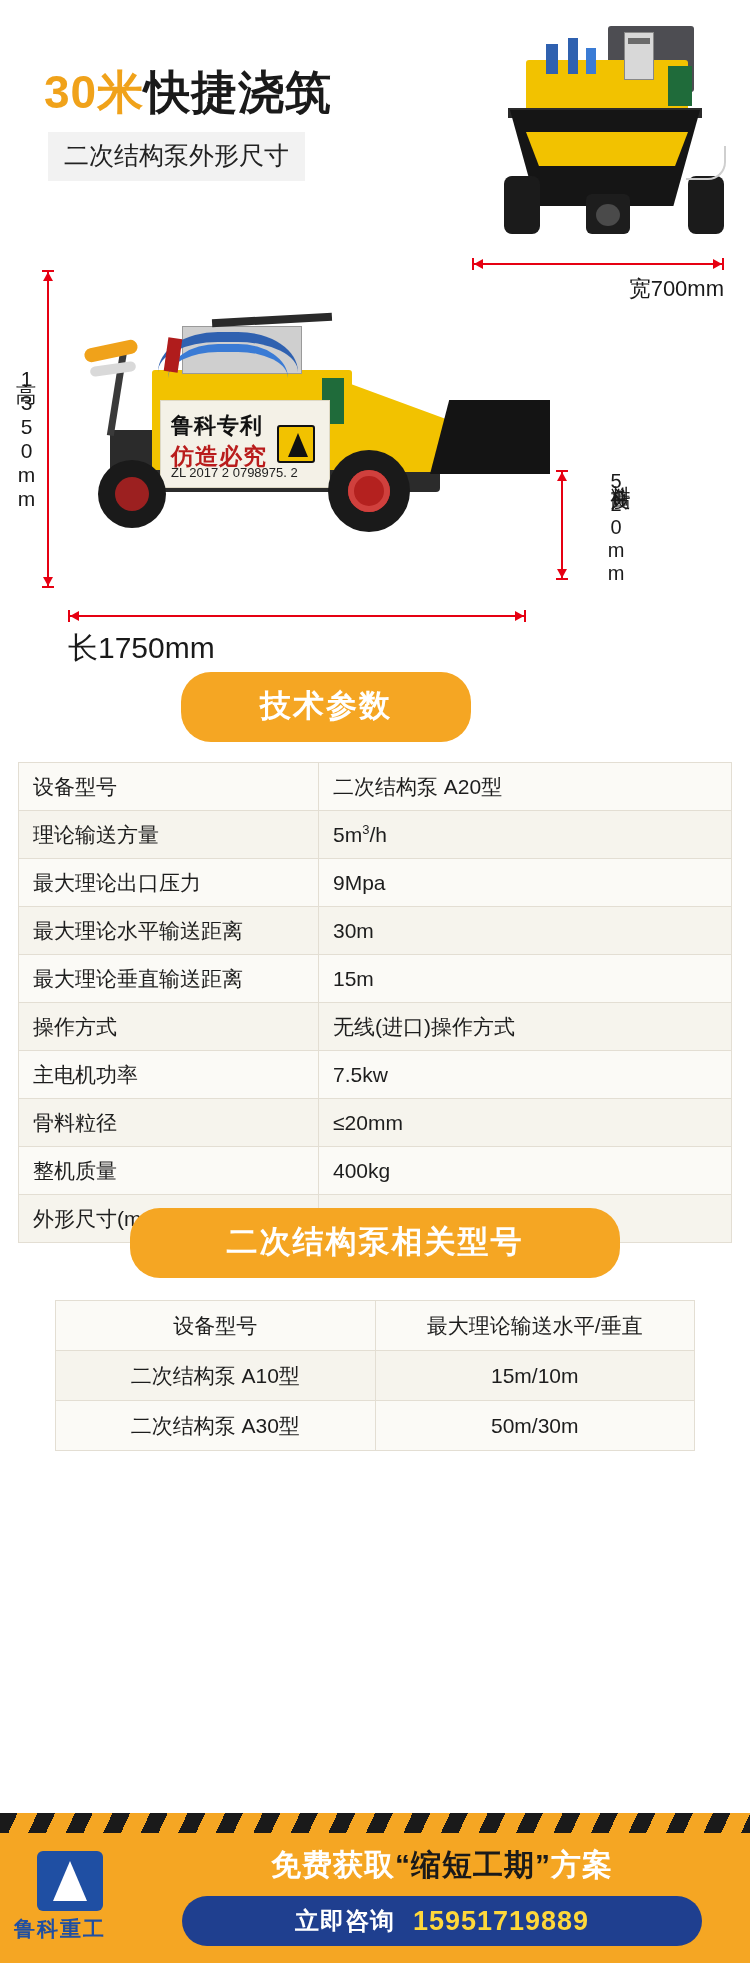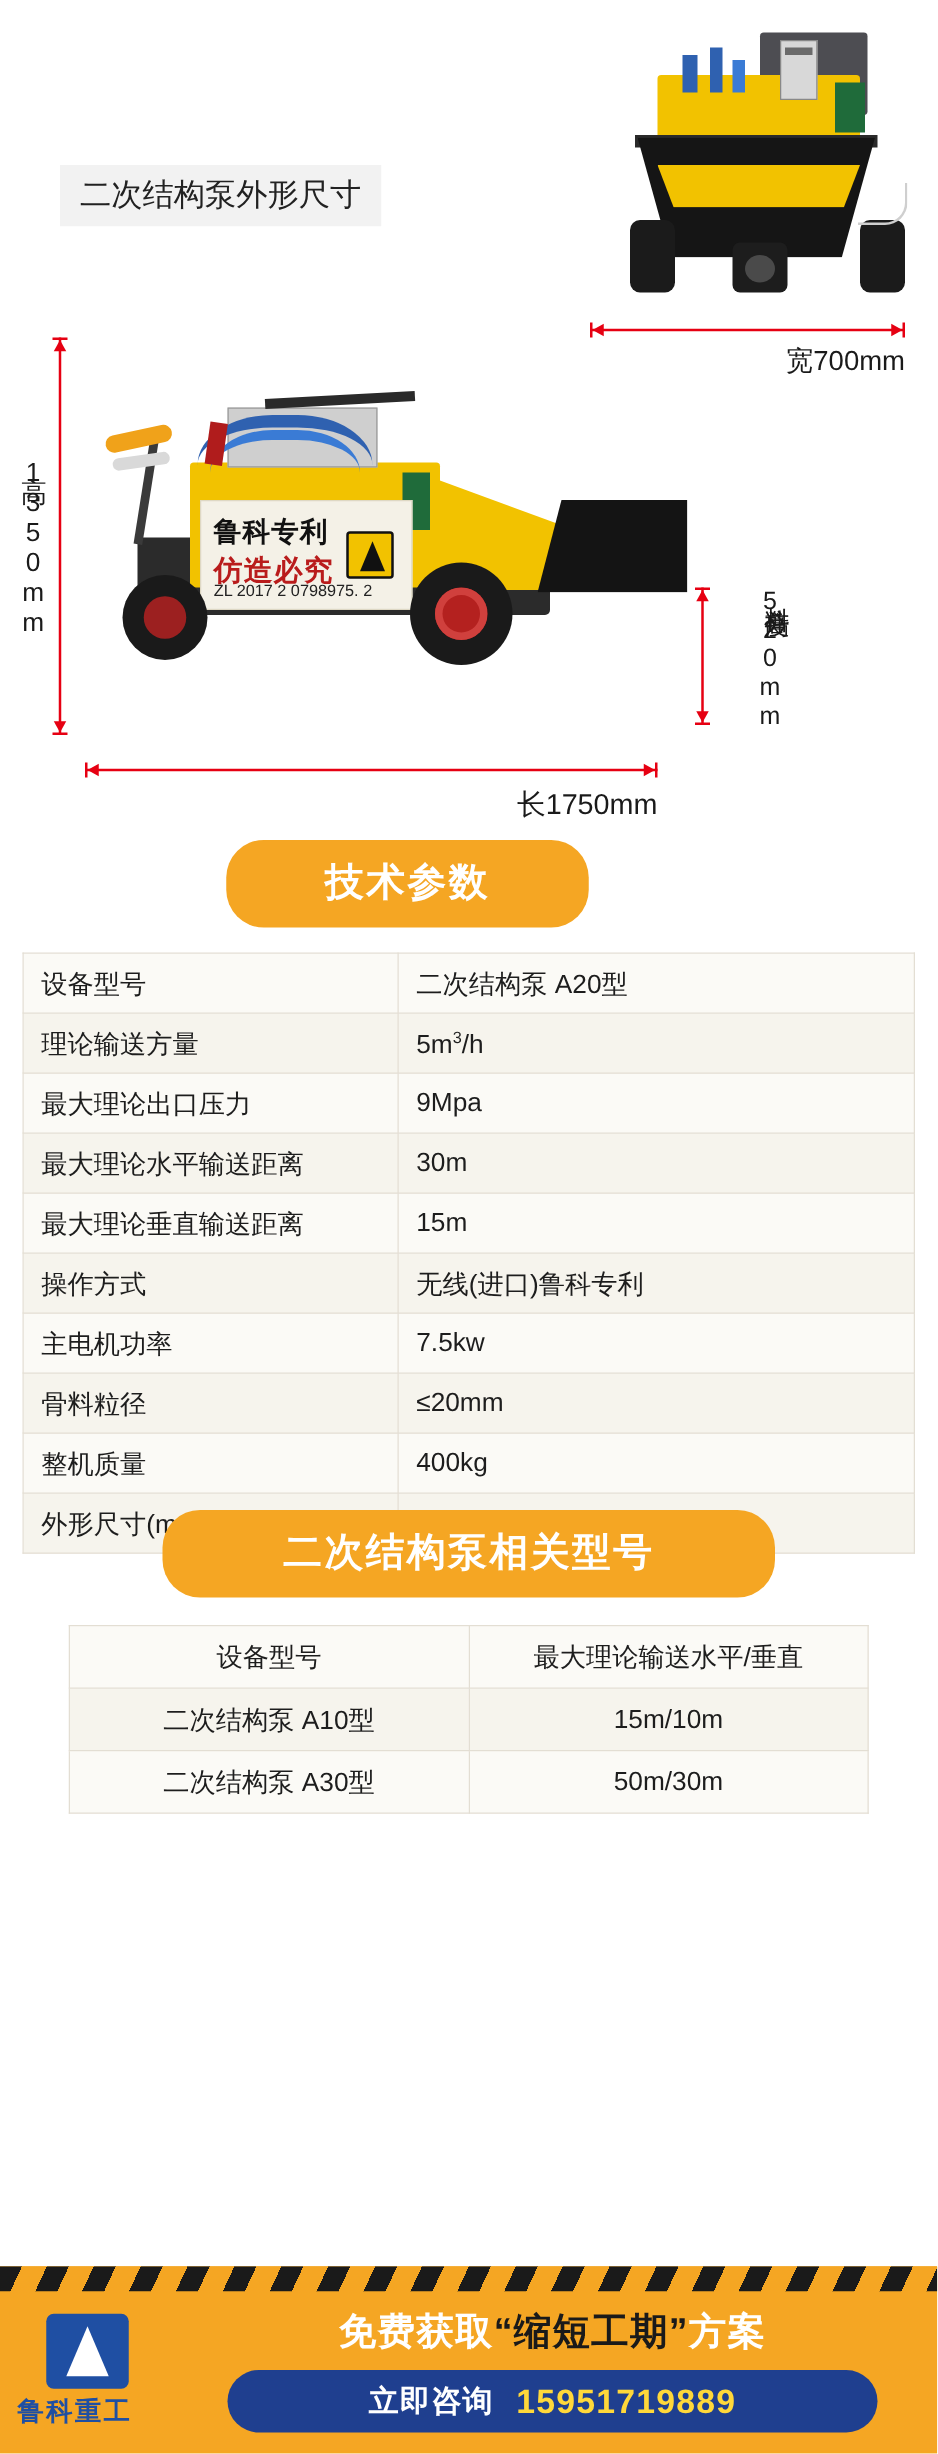--- a/index.html
+++ b/index.html
@@ -252,21 +252,21 @@
   .dim-hopper-label2 {
     position:absolute; left:48px; top:0;
     font-size:20px; color:#1a1a1a;
     writing-mode: vertical-rl; text-orientation: upright; letter-spacing:1px;
   }
 
   
   .dim-length {
     position:absolute; left:68px; top:618px; width: 458px;
   }
-  .dim-length-label { text-align:right; font-size:23px; color:#1a1a1a; margin-top:6px; }
+  .dim-length-label { text-align:left; font-size:30px; color:#1a1a1a; margin-top:6px; }
 
   
   .pill {
     display: block;
     margin: 0 auto;
     background: #f5a623;
     color: #ffffff;
     font-size: 31px;
     font-weight: bold;
     text-align: center;
@@ -362,20 +362,23 @@
   }
   .footer-cta .lbl { color:#ffffff; font-size:24px; font-weight:bold; letter-spacing:1px; }
   .footer-cta .tel { color:#ffd83a; font-size:27px; font-weight:bold; letter-spacing:1px; }
 </style>
 </head>
 <body>
 
 <div class="page">
 
   <div class="hero">
+    <div class="hero-title">
+      <span class="num">30米</span><span class="rest">快捷浇筑</span>
+    </div>
     <div class="hero-sub">二次结构泵外形尺寸</div>
 
     <div class="front-photo">
       <div class="fp-body">
         <div class="fp-cab"></div>
         <div class="fp-yellow-upper"></div>
         <div class="fp-hyd1"></div>
         <div class="fp-hyd2"></div>
         <div class="fp-hyd3"></div>
         <div class="fp-green"></div>
@@ -488,21 +491,21 @@
           <tr>
             <td class="k">最大理论水平输送距离</td>
             <td class="v">30m</td>
           </tr>
           <tr>
             <td class="k">最大理论垂直输送距离</td>
             <td class="v">15m</td>
           </tr>
           <tr>
             <td class="k">操作方式</td>
-            <td class="v">无线(进口)鲁科专利</td>
+            <td class="v">无线(进口)操作方式</td>
           </tr>
           <tr>
             <td class="k">主电机功率</td>
             <td class="v">7.5kw</td>
           </tr>
           <tr>
             <td class="k">骨料粒径</td>
             <td class="v">≤20mm</td>
           </tr>
           <tr>

